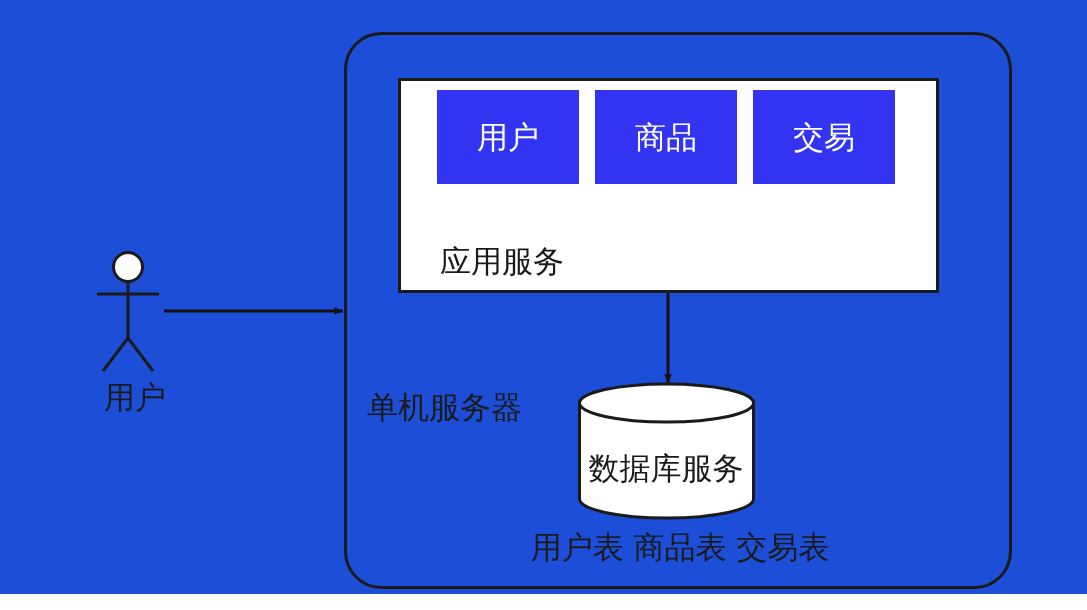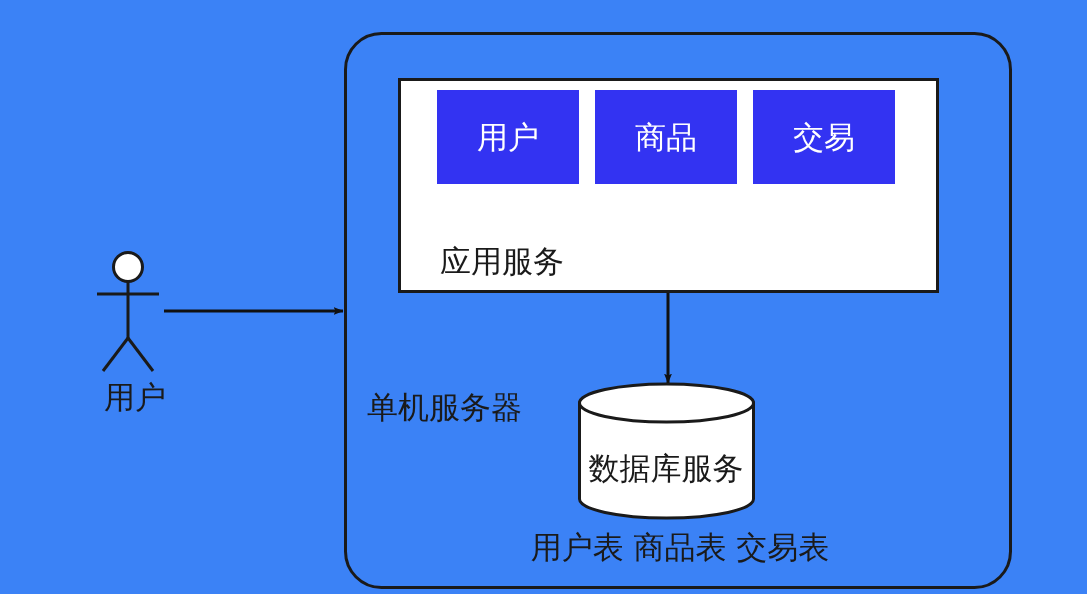--- a/index.html
+++ b/index.html
@@ -8,21 +8,21 @@
     padding: 0;
     background: #ffffff;
   }
   body {
     font-family: "DejaVu Sans", "Liberation Sans", sans-serif;
   }
   #diagram-root {
     position: relative;
     width: 1087px;
     height: 594px;
-    background: #3b82f6;
+    background: #1d4ed8;
     overflow: hidden;
   }
   #diagram-svg {
     position: absolute;
     top: 0;
     left: 0;
     width: 1087px;
     height: 610px;
     display: block;
   }

